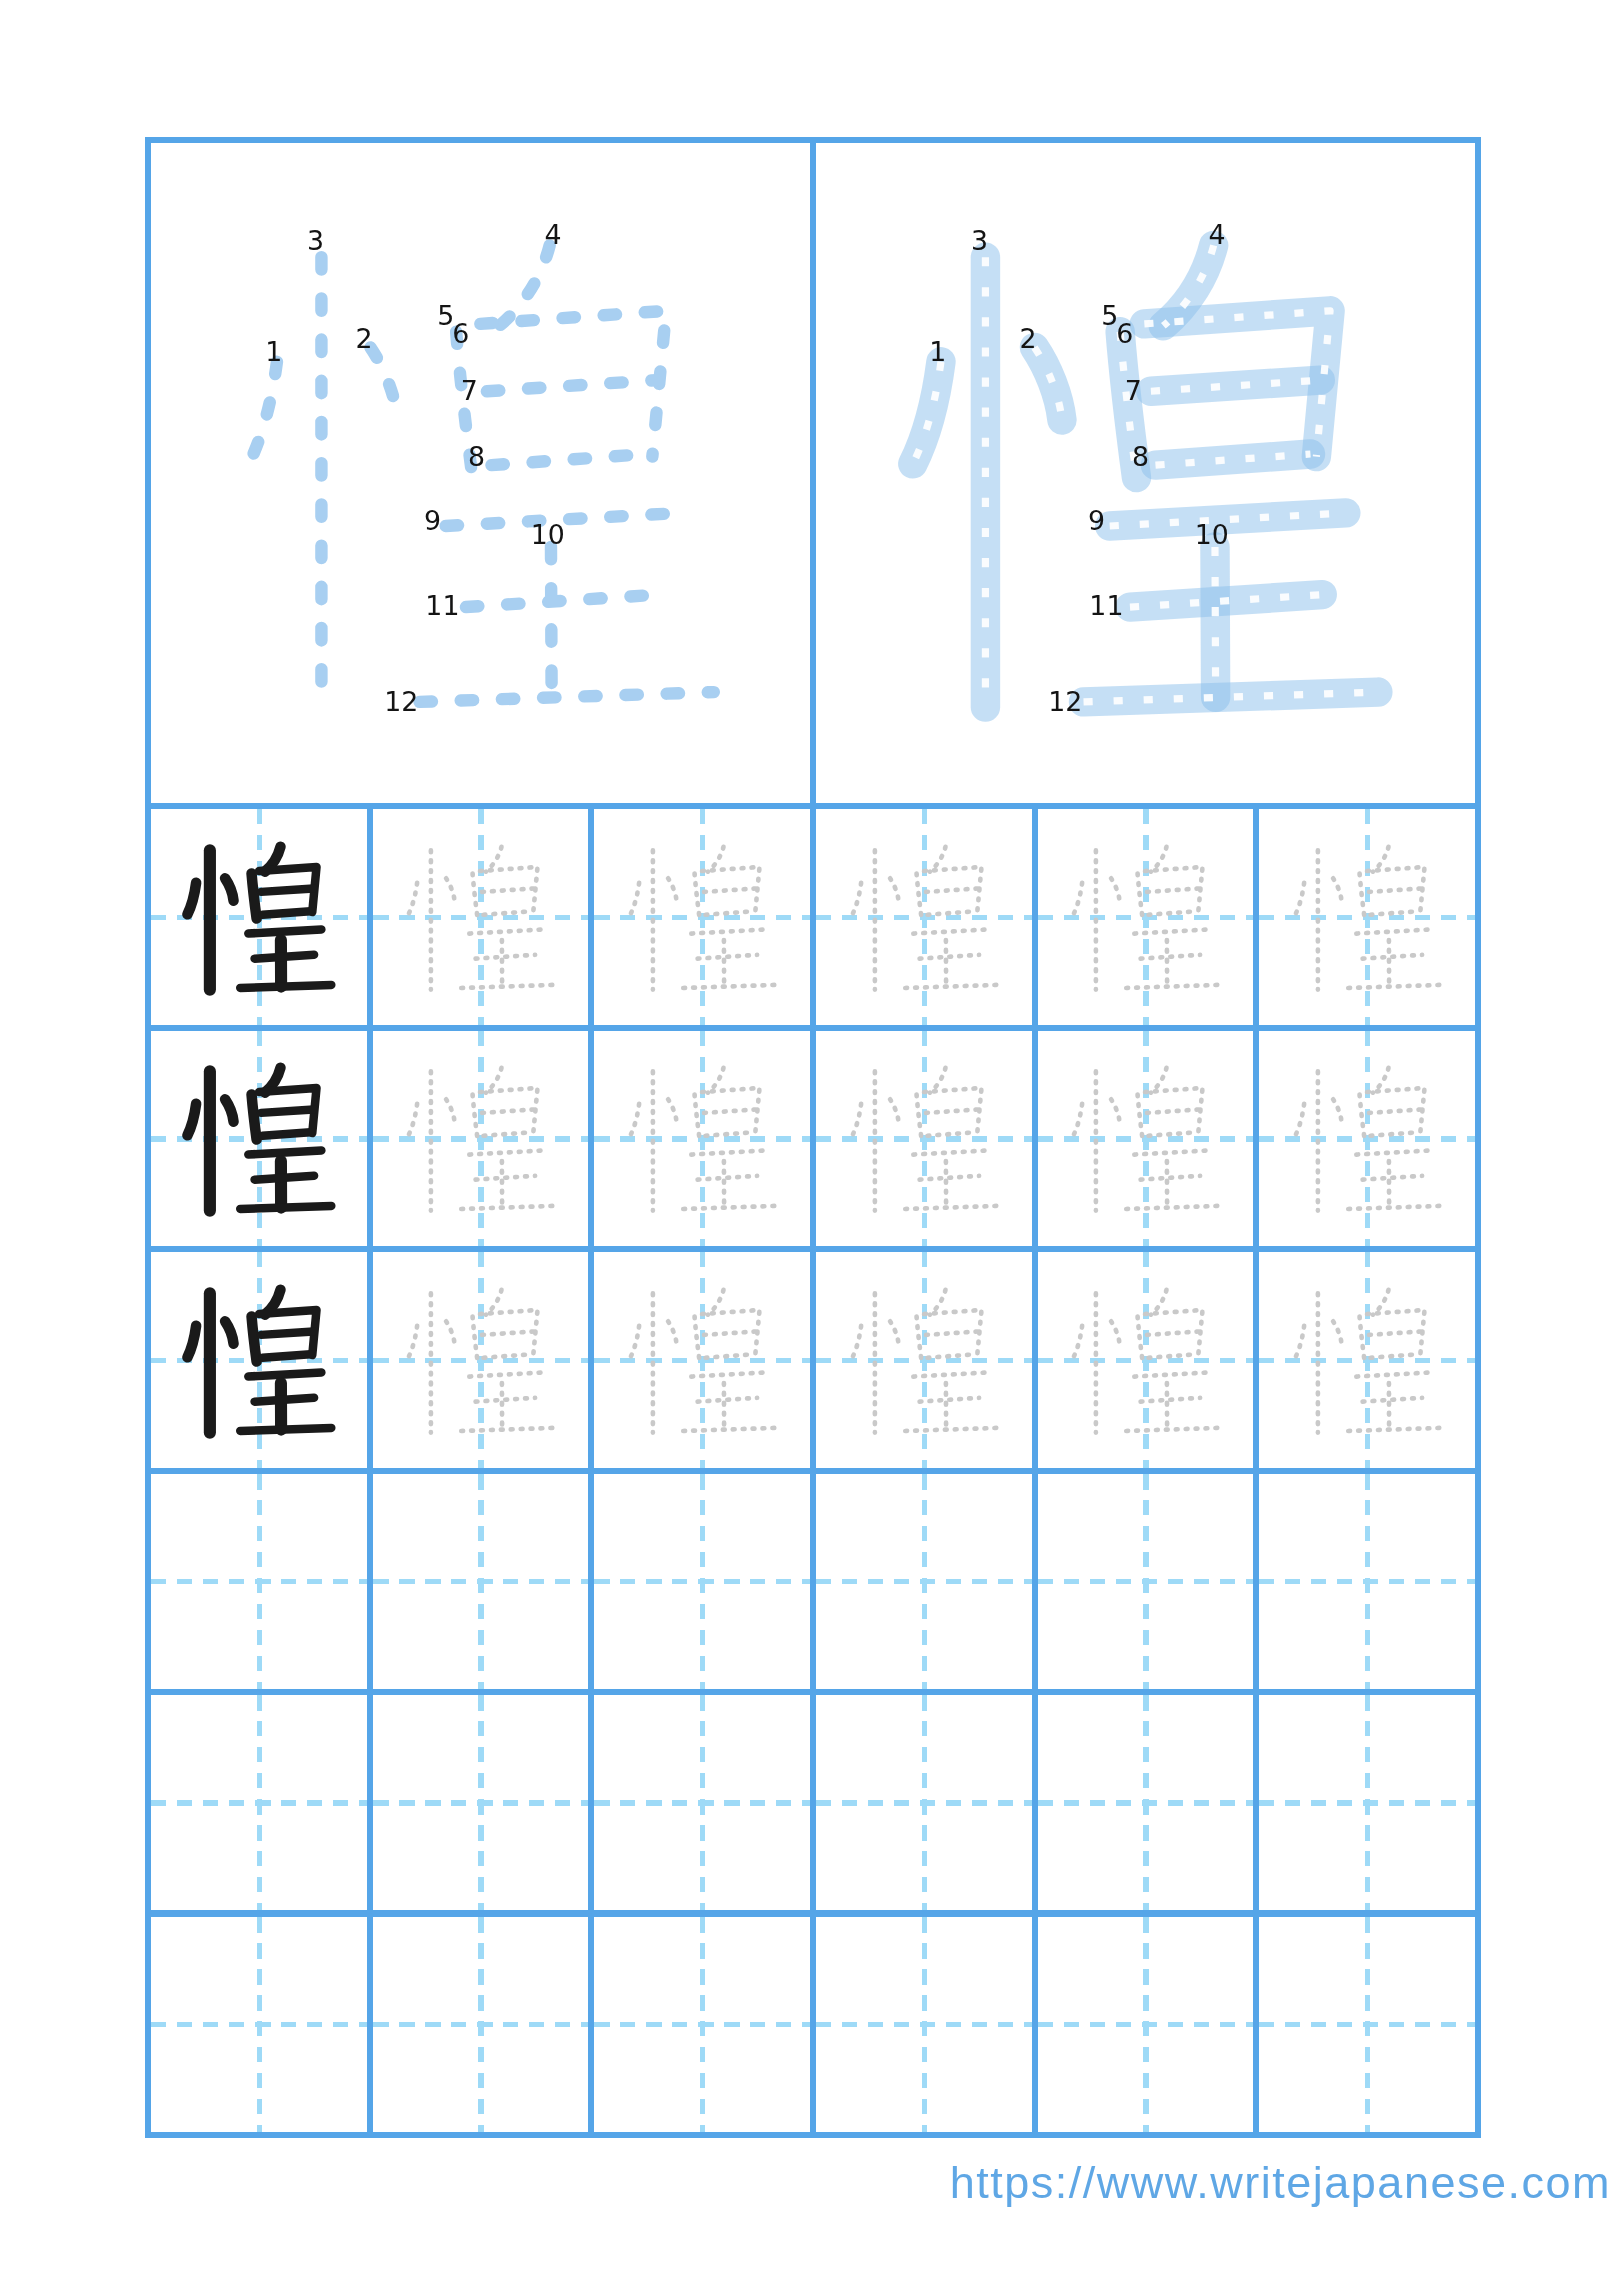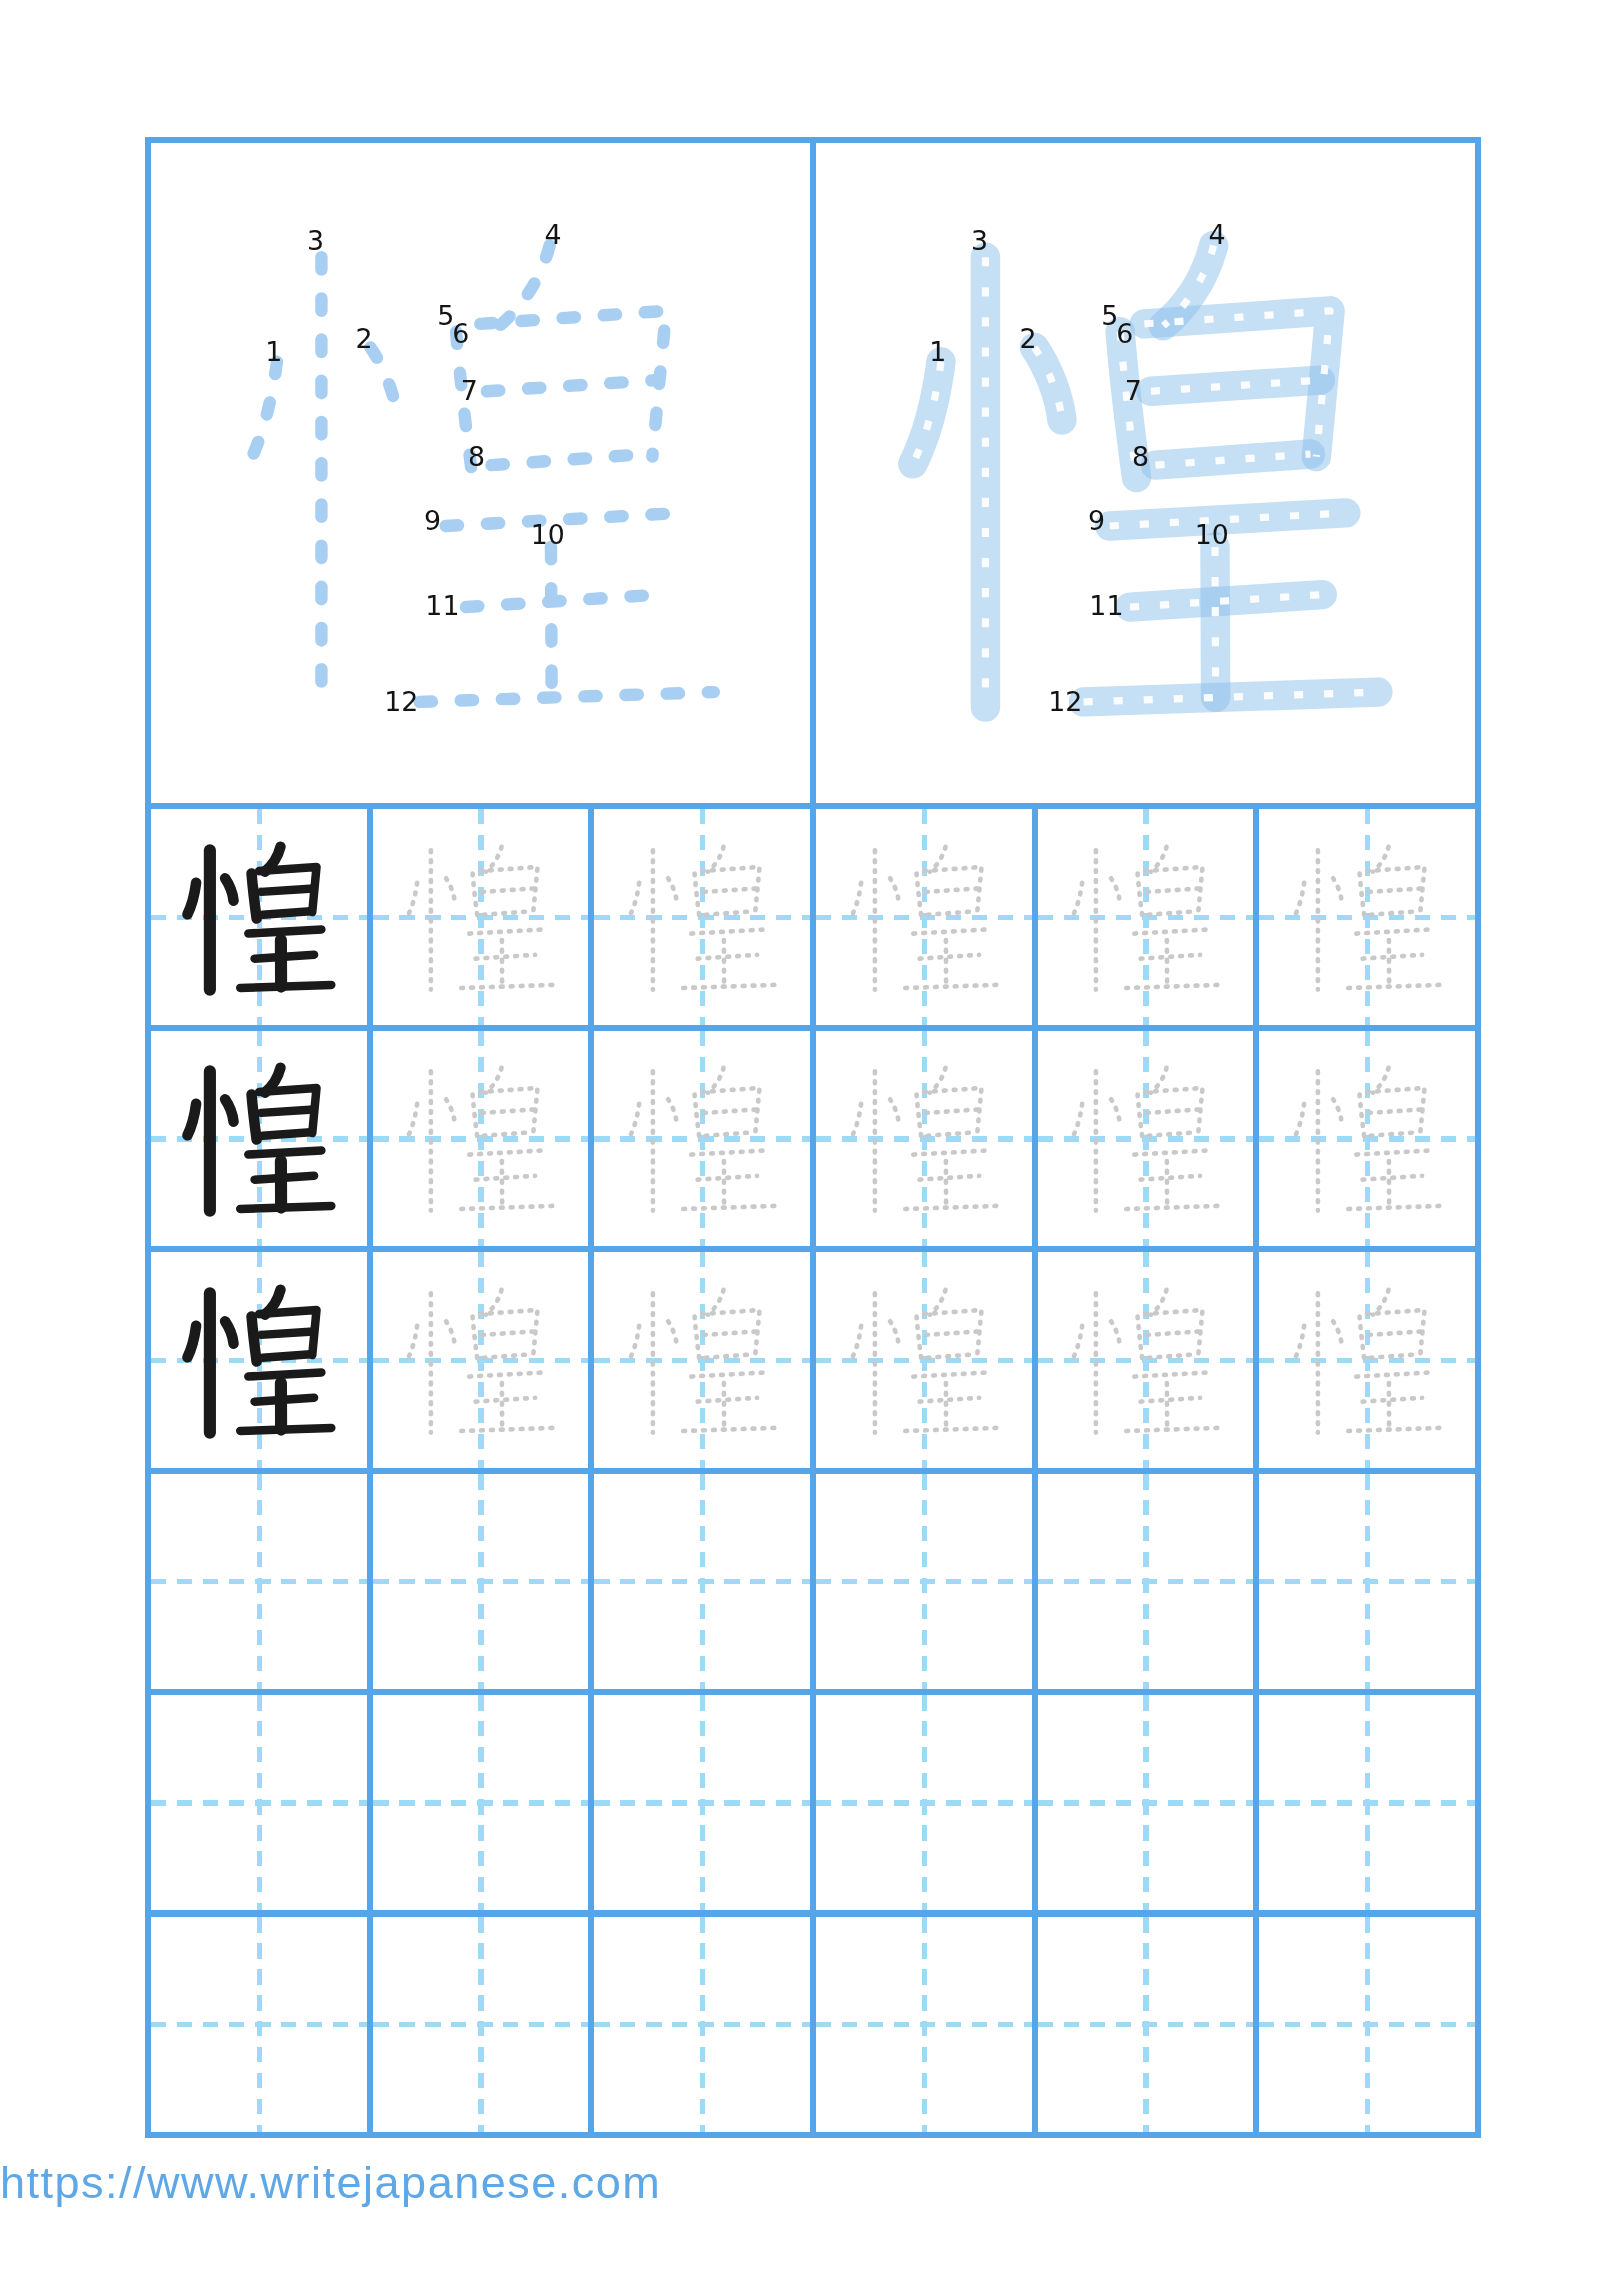--- a/index.html
+++ b/index.html
@@ -53,21 +53,21 @@
   .k-black path.t-h{stroke-width:4.2;}
   .k-trace path.base{
     stroke:#c9c9c9;stroke-width:2.3;stroke-dasharray:0.9 4.0;
   }
   .ksvg text{
     font-family:"DejaVu Sans",sans-serif;font-size:4.1px;fill:#141414;
     text-anchor:middle;dominant-baseline:central;
   }
   .footer{
     position:absolute;left:0;right:12px;top:2147px;height:71px;
-    text-align:left;line-height:71px;
+    text-align:right;line-height:71px;
   }
   .footer .url{
     font-size:45px;letter-spacing:1.5px;color:#5fa7e5;font-weight:400;
   }
 </style>
 </head>
 <body>
 
 <div class="page-root" style="--guide:#9edaf7;">
   <div class="sheet" id="sheet">

